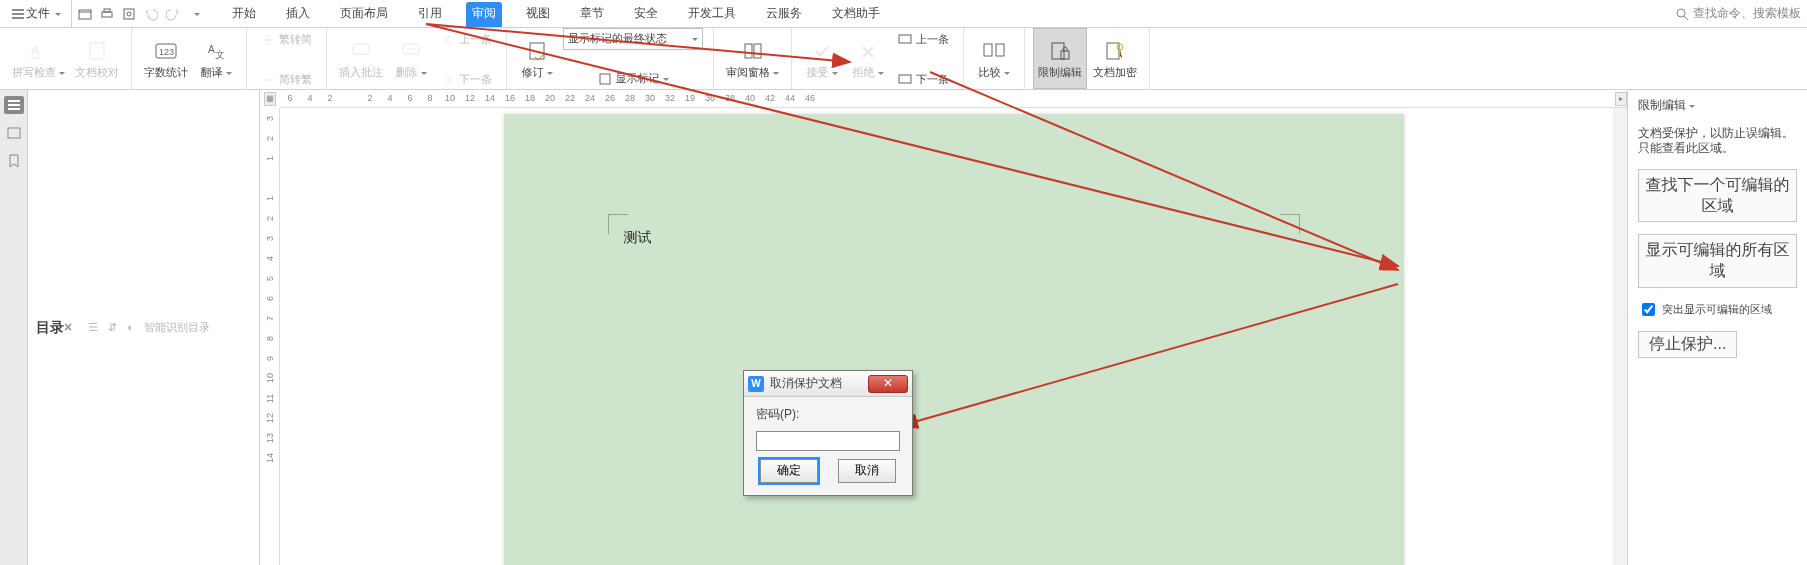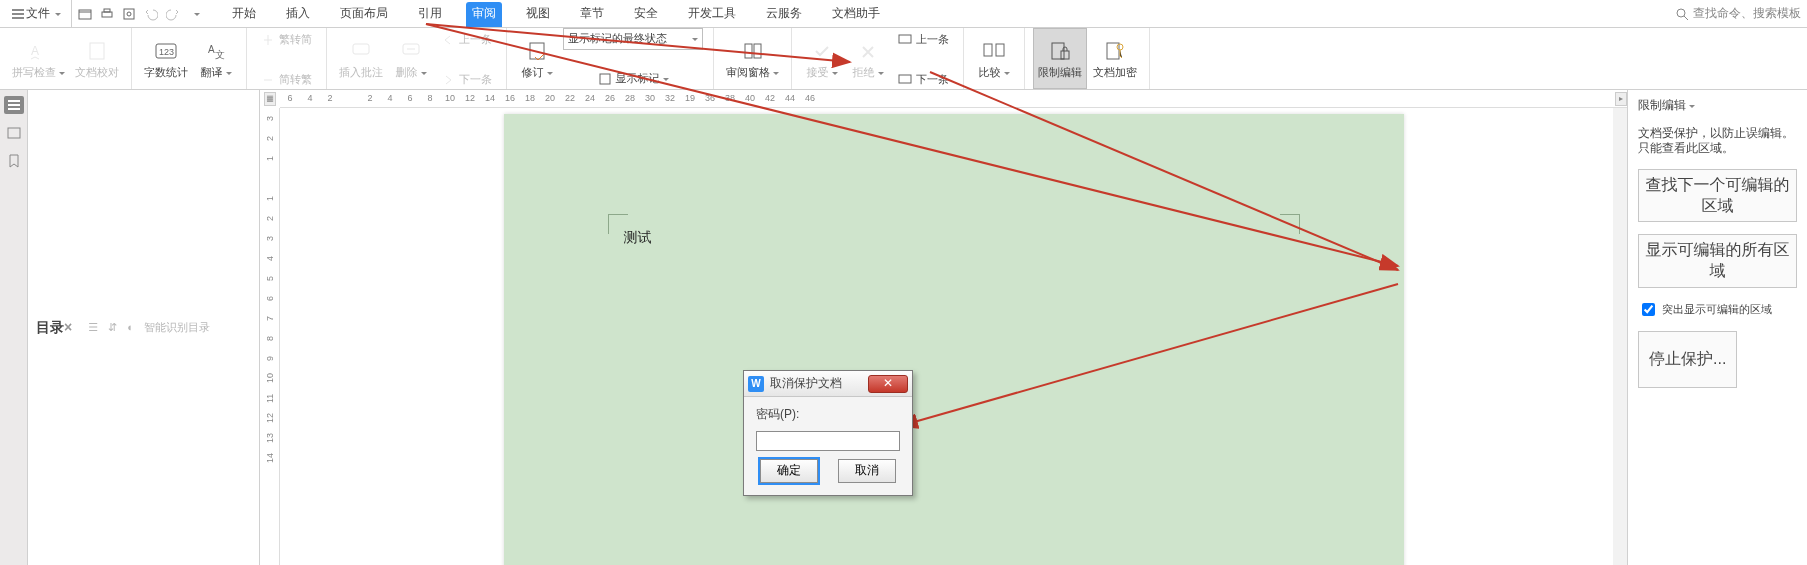--- a/index.html
+++ b/index.html
@@ -431,21 +431,21 @@
     <div>
       <div>文档受保护，以防止误编辑。</div>
       <div>只能查看此区域。</div>
     </div>
     <div class="rp-btn">查找下一个可编辑的区域</div>
     <div class="rp-btn">显示可编辑的所有区域</div>
     <label class="rp-chk">
       <input type="checkbox" checked="" style="">
       <span>突出显示可编辑的区域</span>
     </label>
-    <div class="rp-btn" style="align-self:flex-start;padding:17px 10px">停止保护...</div>
+    <div class="rp-btn" style="align-self:flex-start;padding:2px 10px">停止保护...</div>
   </div>
 </div>
 
 <div class="annot-box" style="left:750px;top:440px;width:74px;height:34px"></div>
 <svg class="arrows" width="1807" height="565">
   <defs>
       <marker id="ah" markerWidth="10" markerHeight="8" refX="9" refY="4" orient="auto">
         <path d="M0 0L10 4L0 8z" fill="#c63a2b"></path>
       </marker>
     </defs>

